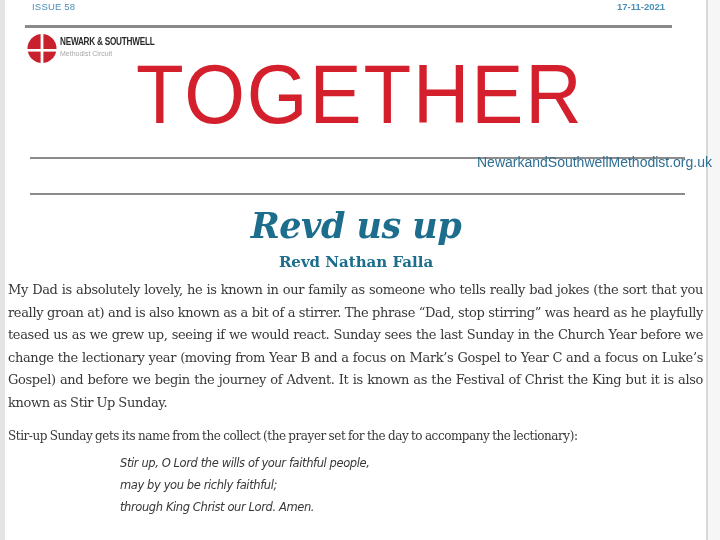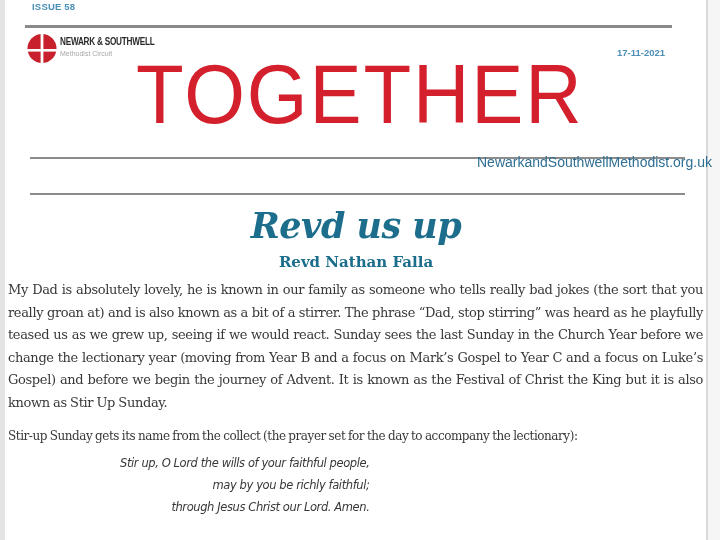--- a/index.html
+++ b/index.html
@@ -22,28 +22,28 @@
       position: absolute; left: 706px; top: 0; width: 2px; height: 540px;
       background: #d8d8d8;
     }
     .frame-right-outer {
       position: absolute; left: 708px; top: 0; width: 12px; height: 540px;
       background: #f6f6f6;
     }
     .issue {
       position: absolute; left: 32px; top: 1px;
       font-family: "Liberation Sans", sans-serif;
-      font-size: 9.5px; font-weight: bold; color: #4a8fb8;
+      font-size: 9.5px; font-weight: normal; color: #4a8fb8;
       letter-spacing: 0.2px;
       text-align: right;
     }
     .date {
       position: absolute; left: 617px; top: 1px;
       font-family: "Liberation Sans", sans-serif;
-      font-size: 9.5px; font-weight: bold; color: #4a8fb8; margin-top: 46px;
+      font-size: 9.5px; font-weight: bold; color: #4a8fb8;
     }
     .rule-top {
       position: absolute; left: 25px; top: 25px; width: 647px; height: 3px;
       background: #8a8a8a;
     }
     .logo {
       position: absolute; left: 27px; top: 33px; width: 30px; height: 31px;
     }
     .logo-name {
       position: absolute; left: 60px; top: 36px;
@@ -107,21 +107,20 @@
       letter-spacing: -0.45px;
       word-spacing: -0.6px;
       white-space: nowrap;
     }
     .prayer {
       position: absolute; left: 120px; top: 452px;
       font-family: "DejaVu Sans", sans-serif;
       font-size: 11.5px; font-style: italic; color: #383838;
       line-height: 22px;
       letter-spacing: -0.4px;
-      text-align: right;
     }
     .prayer div { white-space: nowrap; }
   </style>
 </head>
 <body>
 
 <div class="frame-left"></div>
 <div class="frame-right"></div>
 <div class="frame-right-outer"></div>
 
@@ -152,14 +151,14 @@
 
 <div class="body-text">
   <p>My Dad is absolutely lovely, he is known in our family as someone who tells really bad jokes (the sort that you really groan at) and is also known as a bit of a stirrer.  The phrase “Dad, stop stirring” was heard as he playfully teased us as we grew up, seeing if we would react.  Sunday sees the last Sunday in the Church Year before we change the lectionary year (moving from Year B and a focus on Mark’s Gospel to Year C and a focus on Luke’s Gospel) and before we begin the journey of Advent.  It is known as the Festival of Christ the King but it is also known as Stir Up Sunday.</p>
 </div>
 
 <div class="para2">Stir-up Sunday gets its name from the collect (the prayer set for the day to accompany the lectionary):</div>
 
 <div class="prayer">
   <div>Stir up, O Lord the wills of your faithful people,</div>
   <div>may by you be richly faithful;</div>
-  <div>through Jesus Christ our Lord.  Amen.</div>
+  <div>through King Christ our Lord.  Amen.</div>
 </div>
 
 </body></html>

